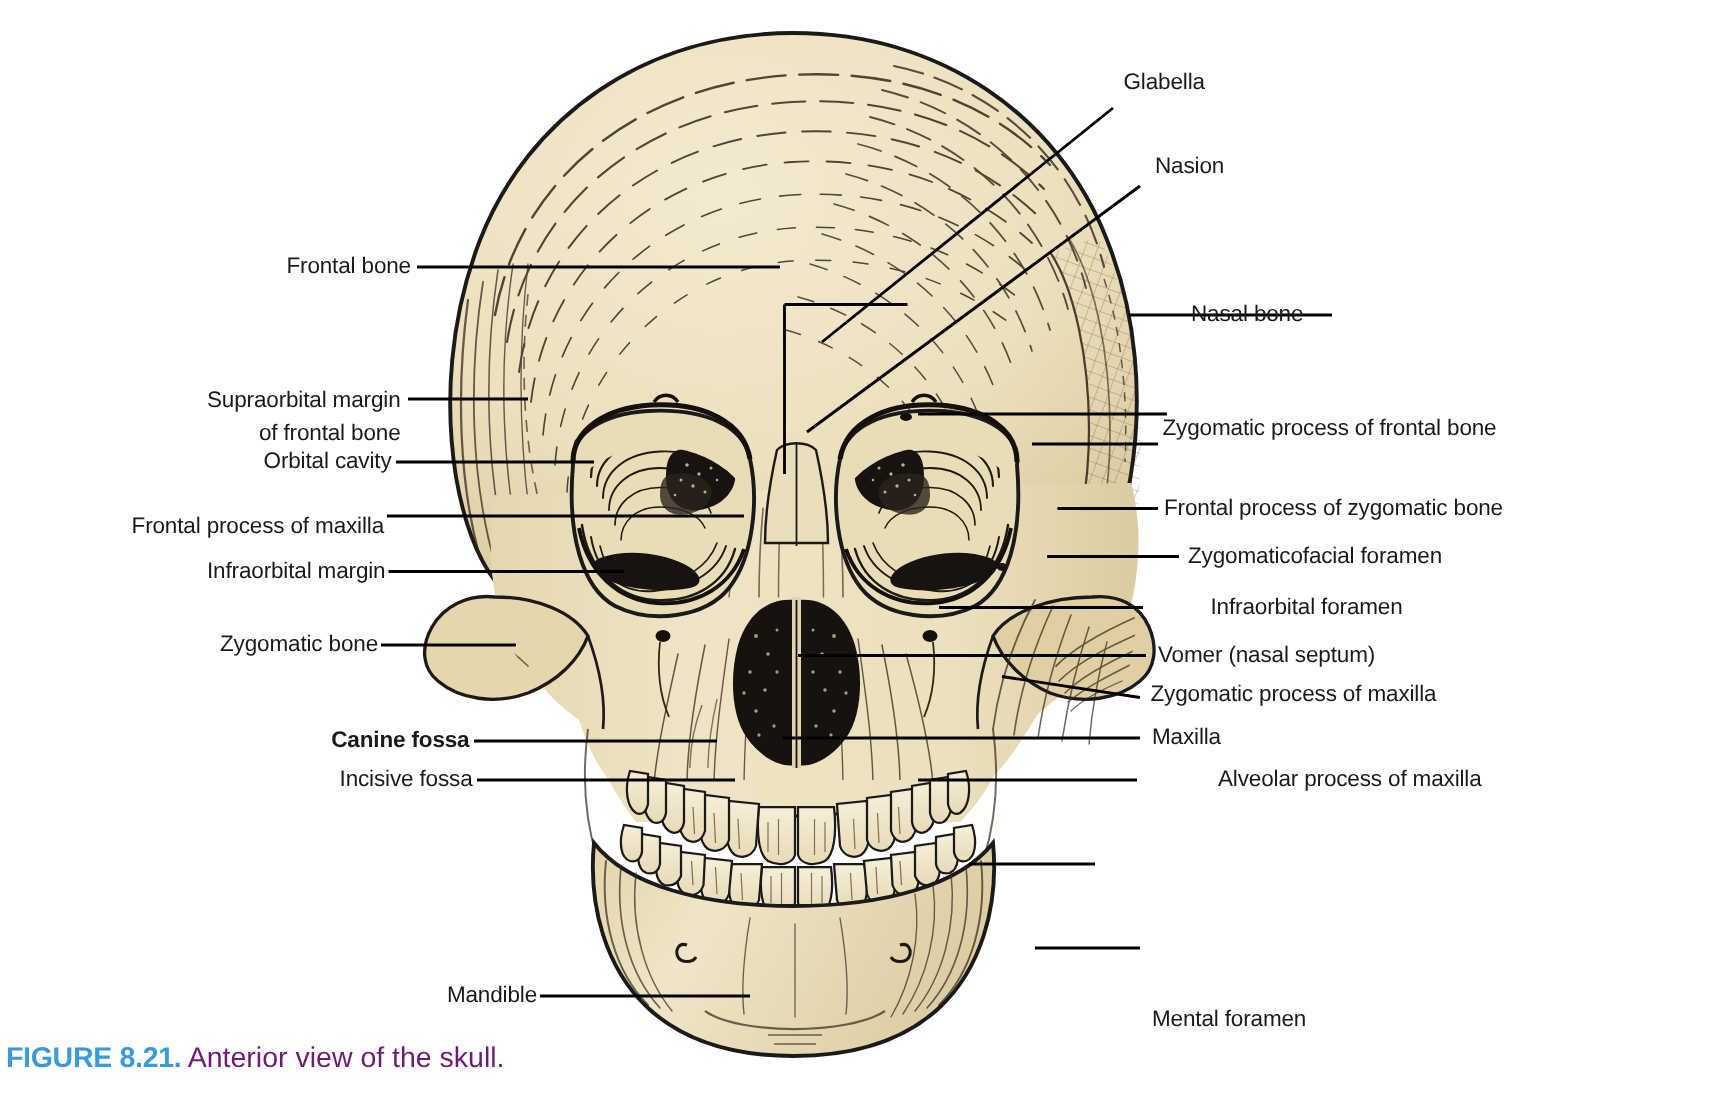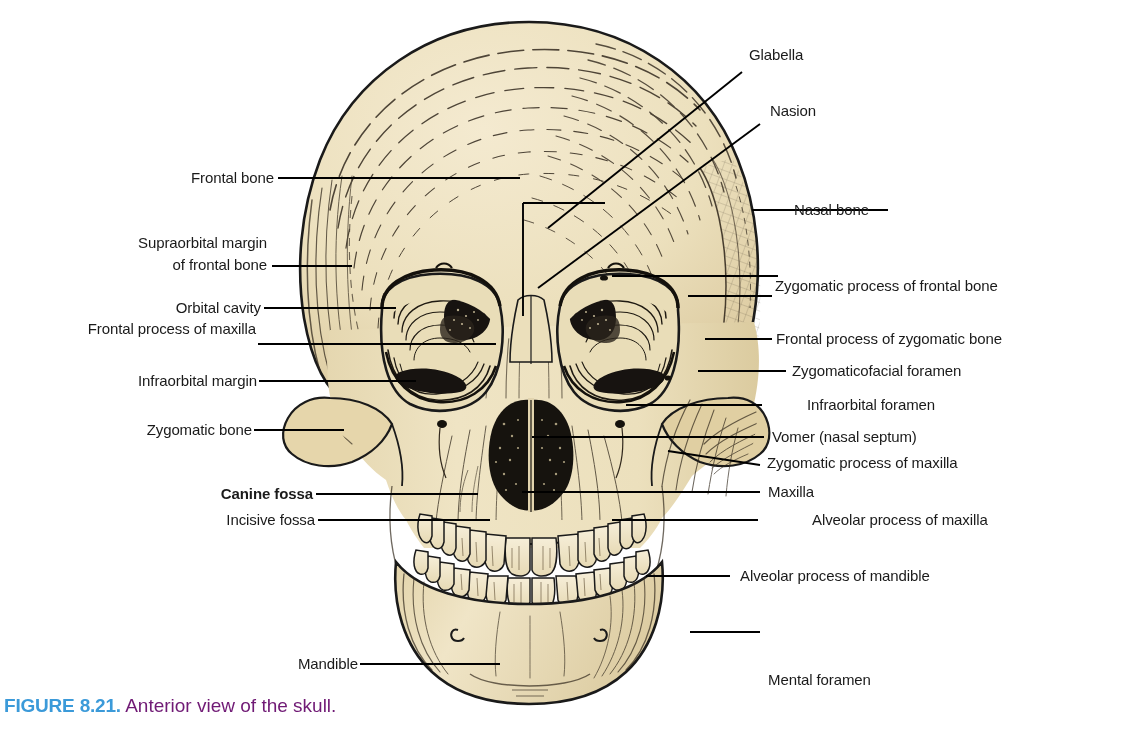--- a/index.html
+++ b/index.html
@@ -4,21 +4,21 @@
 <style>
   html,body{margin:0;padding:0;background:#ffffff;}
   body{width:1147px;height:736px;position:relative;overflow:hidden;
        font-family:"Liberation Sans","DejaVu Sans",sans-serif;}
   #figure-root{position:absolute;inset:0;}
   svg#skull-svg{position:absolute;left:0;top:0;width:1147px;height:736px;}
   .lbl{position:absolute;font-size:15px;color:#1a1a1a;line-height:21px;
        white-space:nowrap;letter-spacing:-0.1px;}
   .lbl.r{text-align:right;}
   .lbl.l{text-align:left;}
-  .lbl2{line-height:22px;}
+  .lbl2{line-height:22px;margin-top:24px;}
   #caption{position:absolute;left:4px;top:695px;font-size:19px;white-space:nowrap;}
   #caption .fignum{color:#3b9ad9;font-weight:bold;letter-spacing:-0.2px;}
   #caption .captxt{color:#701a75;}
 </style>
 </head>
 <body>
 
 <div id="figure-root">
 
   <svg id="skull-svg" viewBox="0 0 1147 736">
@@ -471,21 +471,21 @@
 
   <div class="lbl r" style="right:873px;top:167px;">Frontal bone</div>
 
   <div class="lbl r lbl2" style="right:880px;top:232px;">
     <div>Supraorbital margin</div>
     <div>of frontal bone</div>
   </div>
 
   <div class="lbl r" style="right:886px;top:297px;">Orbital cavity</div>
 
-  <div class="lbl r" style="right:891px;top:318px;margin-left:31px;">Frontal process of maxilla</div>
+  <div class="lbl r" style="right:891px;top:340px;margin-left:31px;">Frontal process of maxilla</div>
 
   <div class="lbl r" style="right:890px;top:370px;">Infraorbital margin</div>
 
   <div class="lbl r" style="right:895px;top:419px;margin-left:44px;">Zygomatic bone</div>
 
   <div class="lbl r" style="right:834px;top:483px;font-weight:bold;">Canine fossa</div>
 
   <div class="lbl r" style="right:832px;top:509px;">Incisive fossa</div>
 
   <div class="lbl r" style="right:789px;top:653px;">Mandible</div>
@@ -506,21 +506,20 @@
   <div class="lbl l" style="left:807px;top:394px;">Infraorbital foramen</div>
 
   <div class="lbl l" style="left:772px;top:426px;">Vomer (nasal septum)</div>
 
   <div class="lbl l" style="left:767px;top:452px;">Zygomatic process of maxilla</div>
 
   <div class="lbl l" style="left:768px;top:481px;">Maxilla</div>
 
   <div class="lbl l" style="left:766px;top:509px;margin-left:46px;">Alveolar process of maxilla</div>
 
-  <div class="lbl l" style="left:740px;top:565px;">Alveolar process of mandible</div>
 
   <div class="lbl l" style="left:768px;top:621px;margin-top:48px;">Mental foramen</div>
 
   <div id="caption">
     <span class="fignum">FIGURE 8.21.</span>
     <span class="captxt">Anterior view of the skull.</span>
   </div>
 
 </div>
 

